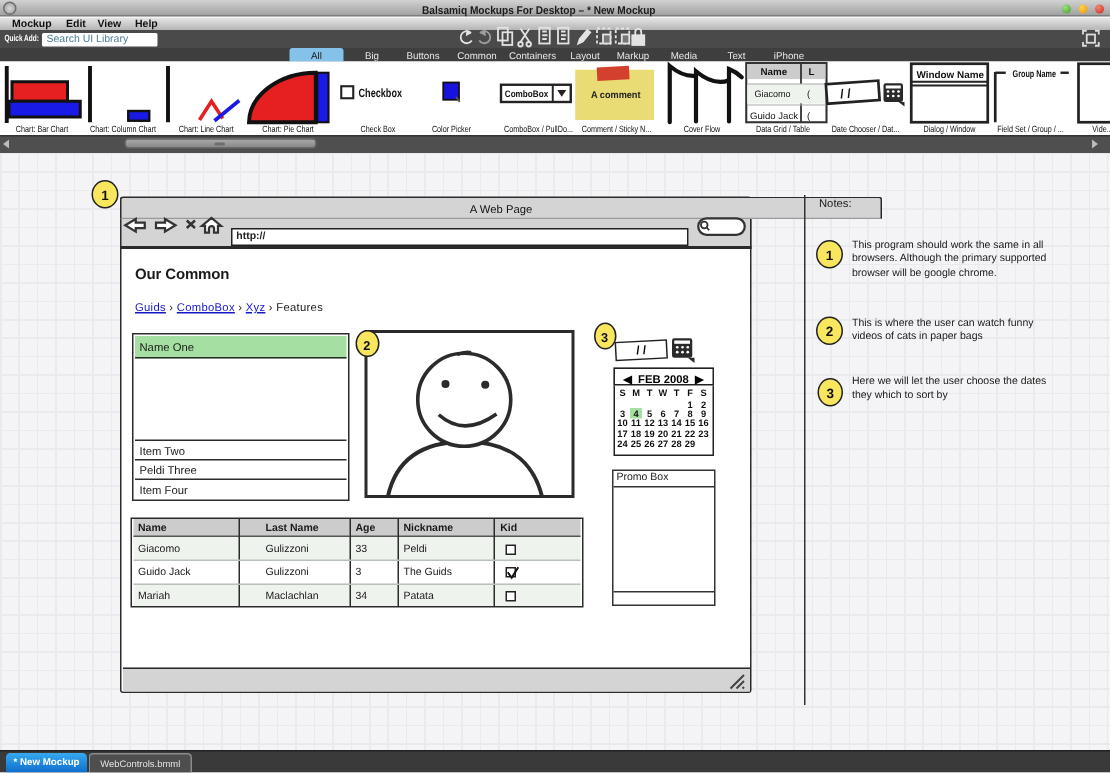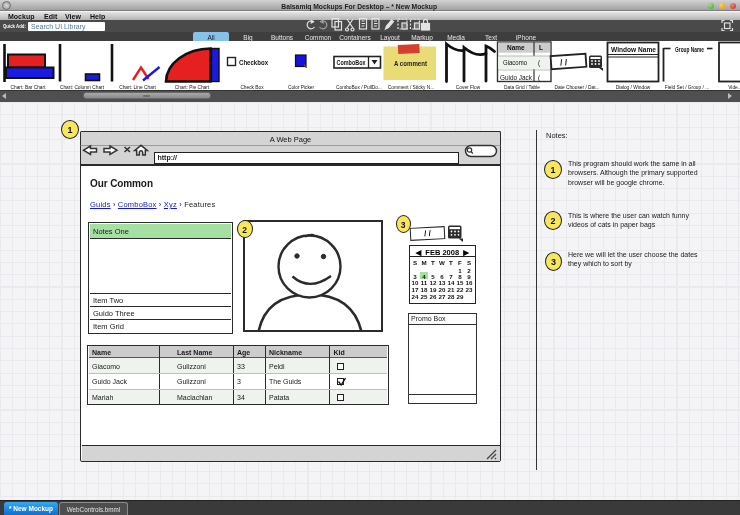--- a/index.html
+++ b/index.html
@@ -33,21 +33,21 @@
 
 
 #canvas { left:0; top:102px; width:740px; height:398px;
   background-image:
     repeating-linear-gradient(to right, #eaeaee 0px, #eaeaee 1px, transparent 1px, transparent 12.3px),
     repeating-linear-gradient(to bottom, #eaeaee 0px, #eaeaee 1px, transparent 1px, transparent 12.3px);
   background-color:#f4f4f6; }
 
 
 #bwin { left:80px; top:131px; width:421px; height:331px; border:1.5px solid #2b2b2b; background:#fff; border-radius:2px;}
-#btitle { left:80px; top:131px; width:421px; height:15px; background:#d4d4d4; border:1.5px solid #2b2b2b; border-bottom:1px solid #9a9a9a; border-radius:2px 2px 0 0;
+#btitle { left:80px; top:131px; width:508px; height:15px; background:#d4d4d4; border:1.5px solid #2b2b2b; border-bottom:1px solid #9a9a9a; border-radius:2px 2px 0 0;
   text-align:center; font-size:7.5px; color:#111; padding-top:3px;}
 #btool { left:80px; top:146px; width:421px; height:20px; background:#d4d4d4; border-left:1.5px solid #2b2b2b; border-right:1.5px solid #2b2b2b; border-bottom:2px solid #2b2b2b;}
 #burl { left:153.5px; top:151.5px; width:305px; height:12.5px; background:#fff; border:1.5px solid #222;
   font-size:7px; font-weight:bold; color:#222; padding:1.5px 0 0 3px;}
 #bbottom { left:81.5px; top:445px; width:418px; height:15.5px; background:#d4d4d4; border-top:1.5px solid #2b2b2b;}
 
 .txt { position:absolute; color:#1a1a1a; white-space:nowrap; }
 a.wire { color:#1518c8; text-decoration:underline; }
 
 
@@ -148,27 +148,27 @@
 <div class="abs" id="btitle">A Web Page</div>
 <div class="abs" id="btool"></div>
 <div class="abs" id="burl">http://</div>
 <div class="abs" id="bbottom"></div>
 
 <div class="txt" style="left:90px; top:178px; font-size:10px; font-weight:bold; letter-spacing:-0.1px;">Our Common</div>
 <div class="txt" style="left:90px; top:200px; font-size:7.5px; letter-spacing:0.2px;"><a class="wire">Guids</a> › <a class="wire">ComboBox</a> › <a class="wire">Xyz</a> › Features</div>
 
 <div class="abs" id="list"></div>
 <div class="abs" id="listsel"></div>
-<div class="txt" style="left:93px; top:227px; font-size:7.5px;">Notes One</div>
+<div class="txt" style="left:93px; top:227px; font-size:7.5px;">Name One</div>
 <div class="abs listrow" style="top:292.5px;"></div>
 <div class="txt" style="left:93px; top:295.5px; font-size:7.5px;">Item Two</div>
 <div class="abs listrow" style="top:305.5px;"></div>
-<div class="txt" style="left:93px; top:308.5px; font-size:7.5px;">Guido Three</div>
+<div class="txt" style="left:93px; top:308.5px; font-size:7.5px;">Peldi Three</div>
 <div class="abs listrow" style="top:319px;"></div>
-<div class="txt" style="left:93px; top:322px; font-size:7.5px;">Item Grid</div>
+<div class="txt" style="left:93px; top:322px; font-size:7.5px;">Item Four</div>
 
 <div class="abs" id="imgbox"></div>
 
 <div class="abs" style="left:409.5px; top:226.5px; width:35px; height:13px; background:#fff; border:1.8px solid #222; transform:rotate(-3deg); font-size:8px; font-weight:bold; text-align:center; padding-top:1px;">/ /</div>
 <div class="abs" id="cal"></div>
 <div class="abs" id="calhead">◀&nbsp; FEB 2008 &nbsp;▶</div>
 <div class="calrow" style="top:258.5px;">
       <span>S</span>
       <span>M</span>
       <span>T</span>

